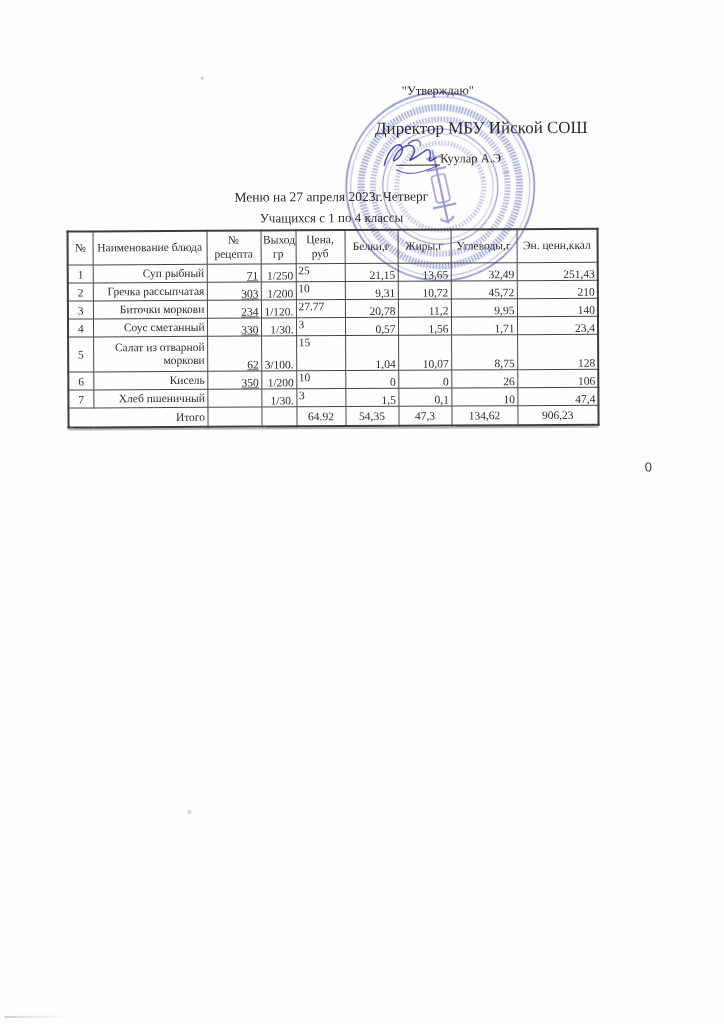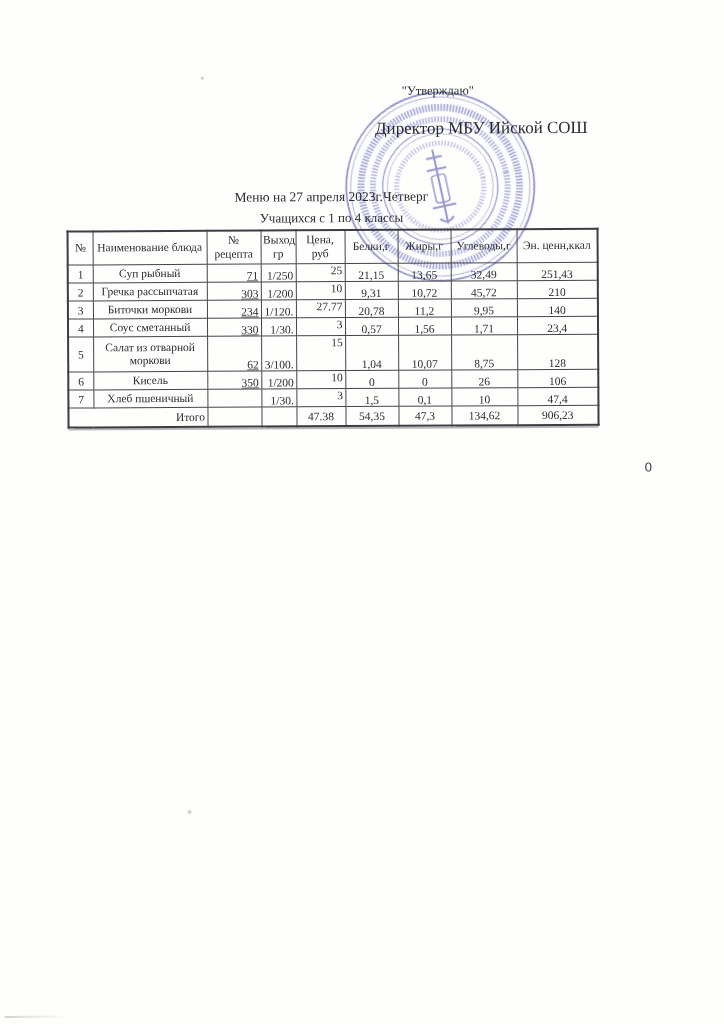--- a/index.html
+++ b/index.html
@@ -35,43 +35,52 @@
   }
   .menu-table th,.menu-table td{
     border:1px solid #45454b;padding:0 2px;overflow:hidden;
     font-weight:normal;
   }
   .menu-table thead th{height:32px;text-align:center;vertical-align:middle;line-height:1.2;}
   .menu-table tbody tr{height:18px;}
   .menu-table tbody tr.tall{height:35px;}
   .menu-table tfoot tr{height:19px;}
   .c-num{text-align:center;vertical-align:middle;}
-  .c-name{text-align:center;padding-left:3px;vertical-align:middle;line-height:1.15;}
+  .c-name{text-align:right;padding-left:3px;vertical-align:middle;line-height:1.15;}
   .c-recipe{text-align:right;vertical-align:bottom;text-decoration:underline;}
   .c-out{text-align:right;vertical-align:bottom;padding-left:3px;}
-  .c-price{text-align:right;vertical-align:top;padding-top:2px;border-radius:7px;}
-  .c-protein,.c-fat,.c-carbs,.c-energy{text-align:center;vertical-align:bottom;padding-right:3px;margin-left:36px;}
+  .c-price{text-align:left;vertical-align:top;padding-top:2px;border-radius:7px;}
+  .c-protein,.c-fat,.c-carbs,.c-energy{text-align:right;vertical-align:bottom;padding-right:3px;margin-left:36px;}
   .t-label{text-align:right;vertical-align:middle;}
   .t-val{text-align:center;vertical-align:middle;}
 
   
   .artifact-zero{position:absolute;top:461px;left:645px;font-size:13px;color:#3a3a40;font-family:"Liberation Sans","DejaVu Sans",sans-serif;}
   .speck1{position:absolute;top:76px;left:203px;width:3px;height:3px;border-radius:50%;background:#c9c9c9;}
   .speck2{position:absolute;top:809px;left:186px;width:4px;height:4px;border-radius:50%;background:#bfbfbf;opacity:.7;}
   .edge-line{position:absolute;top:1014px;left:2px;width:62px;height:2px;background:linear-gradient(to right,#ccd4cf,rgba(255,255,255,0));}
 </style>
 </head>
 <body>
 
 <div class="page">
   <div class="content">
 
     <div class="approve">"Утверждаю"</div>
     <div class="director">Директор МБУ Ийской СОШ</div>
 
+    <div class="sig-row">
+      <svg class="sig-svg" width="80" height="42" viewBox="0 0 80 42">
+        <path d="M6 30 C10 12 22 4 24 12 C26 20 12 30 16 22 C22 10 34 6 36 13 C38 20 28 26 33 24 C44 19 50 10 52 16 C54 22 46 30 58 22" stroke="#3838b4" stroke-width="1.5" fill="none" opacity="0.9"></path>
+        <path d="M18 34 C30 41 44 37 60 30" stroke="#3838b4" stroke-width="1.1" fill="none" opacity="0.75"></path>
+        <path d="M30 8 C36 2 44 4 42 10" stroke="#3838b4" stroke-width="1.2" fill="none" opacity="0.8"></path>
+      </svg>
+      <span class="sig-line"></span>
+      <span class="sig-name">Куулар А.Э</span>
+    </div>
 
     <svg class="stamp" width="198" height="198" viewBox="0 0 200 200">
       <defs>
           <filter id="ink">
             <feGaussianBlur stdDeviation="0.55"></feGaussianBlur>
           </filter>
         </defs>
       <g filter="url(#ink)" stroke="#3d3daf" fill="none" opacity="0.58" transform="rotate(-12 100 100)">
         <circle cx="100" cy="100" r="95" stroke-width="1.7"></circle>
         <circle cx="100" cy="100" r="90.5" stroke-width="0.7"></circle>
@@ -196,21 +205,21 @@
             <td class="c-fat">0,1</td>
             <td class="c-carbs">10</td>
             <td class="c-energy">47,4</td>
           </tr>
         </tbody>
       <tfoot>
         <tr>
           <td class="t-label" colspan="2">Итого</td>
           <td></td>
           <td></td>
-          <td class="t-val">47.38</td>
+          <td class="t-val">64.92</td>
           <td class="t-val">54,35</td>
           <td class="t-val">47,3</td>
           <td class="t-val">134,62</td>
           <td class="t-val">906,23</td>
         </tr>
       </tfoot>
     </table>
 
     <div class="artifact-zero">0</div>
     <div class="speck1"></div>

